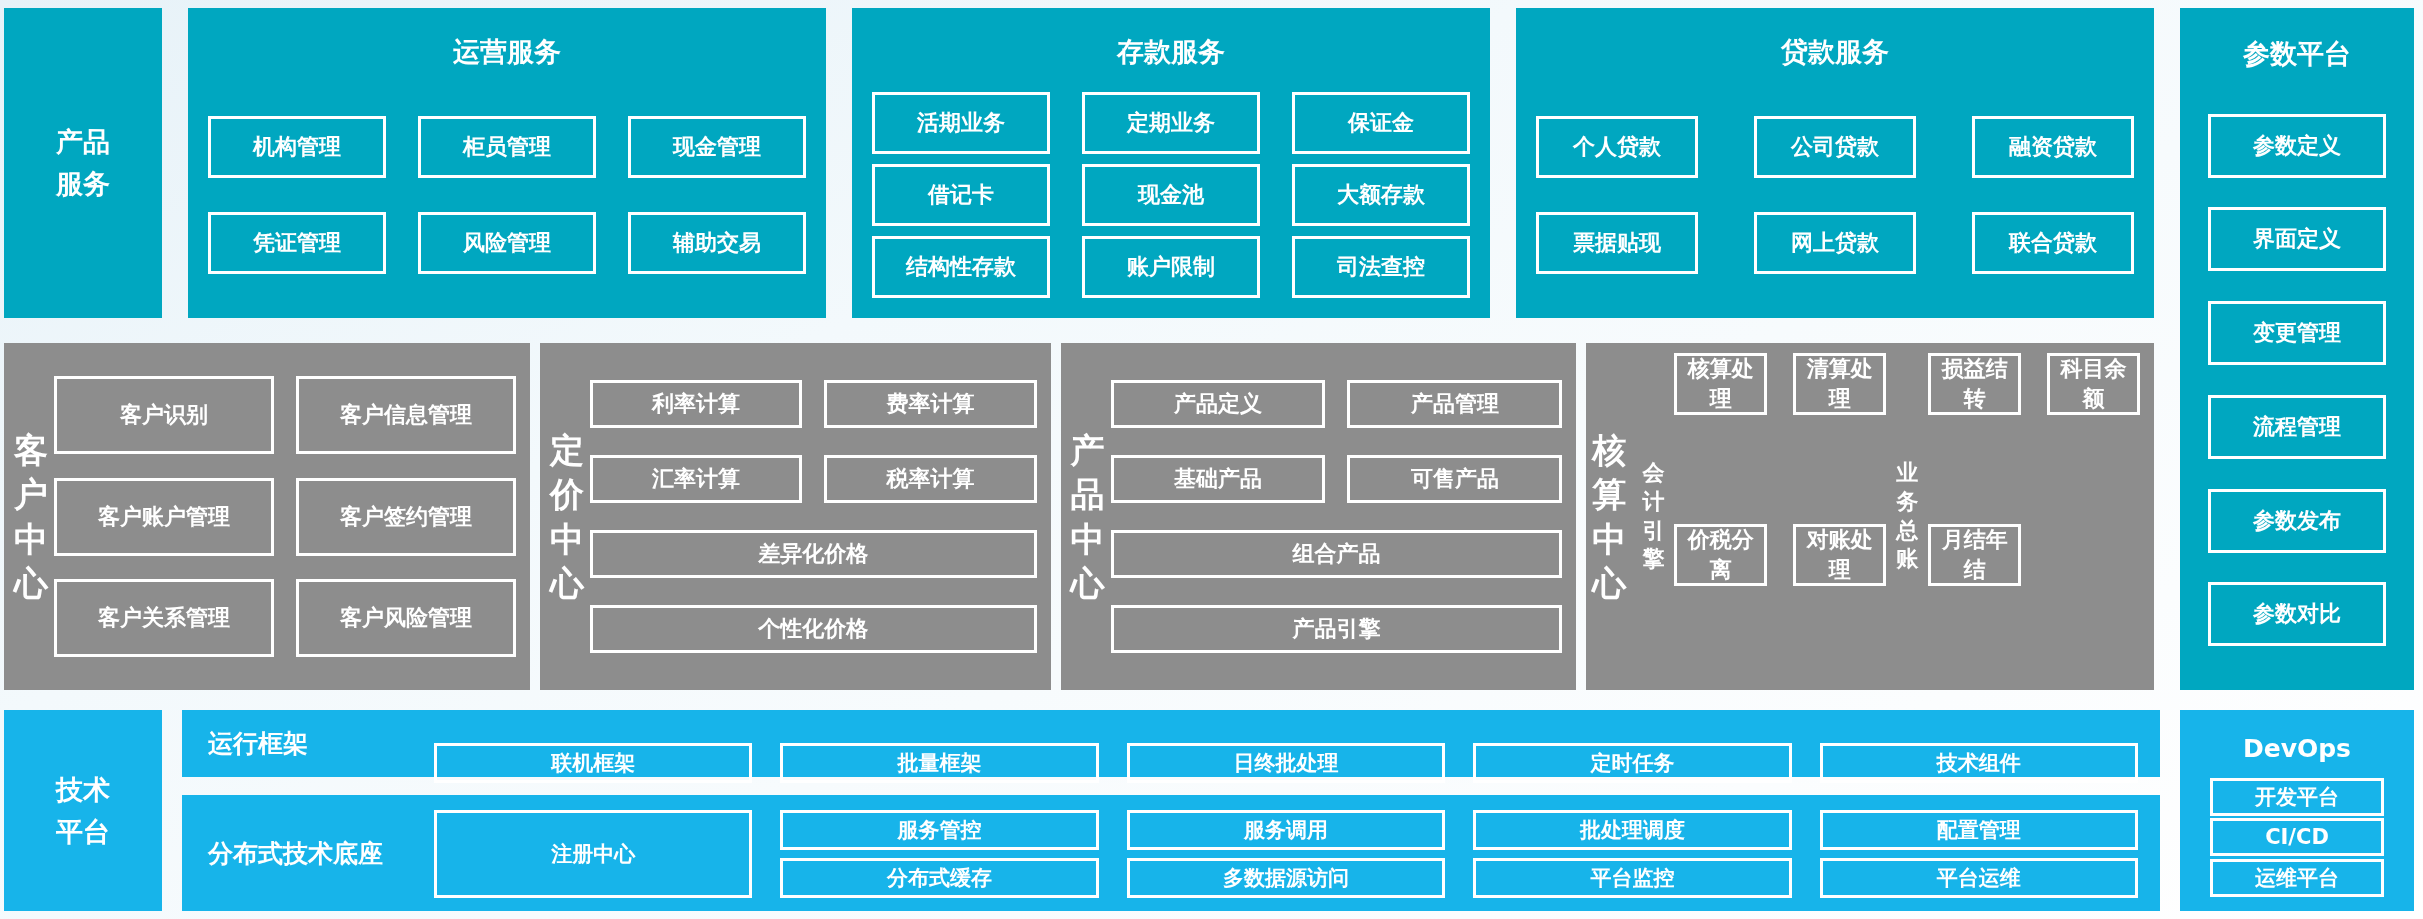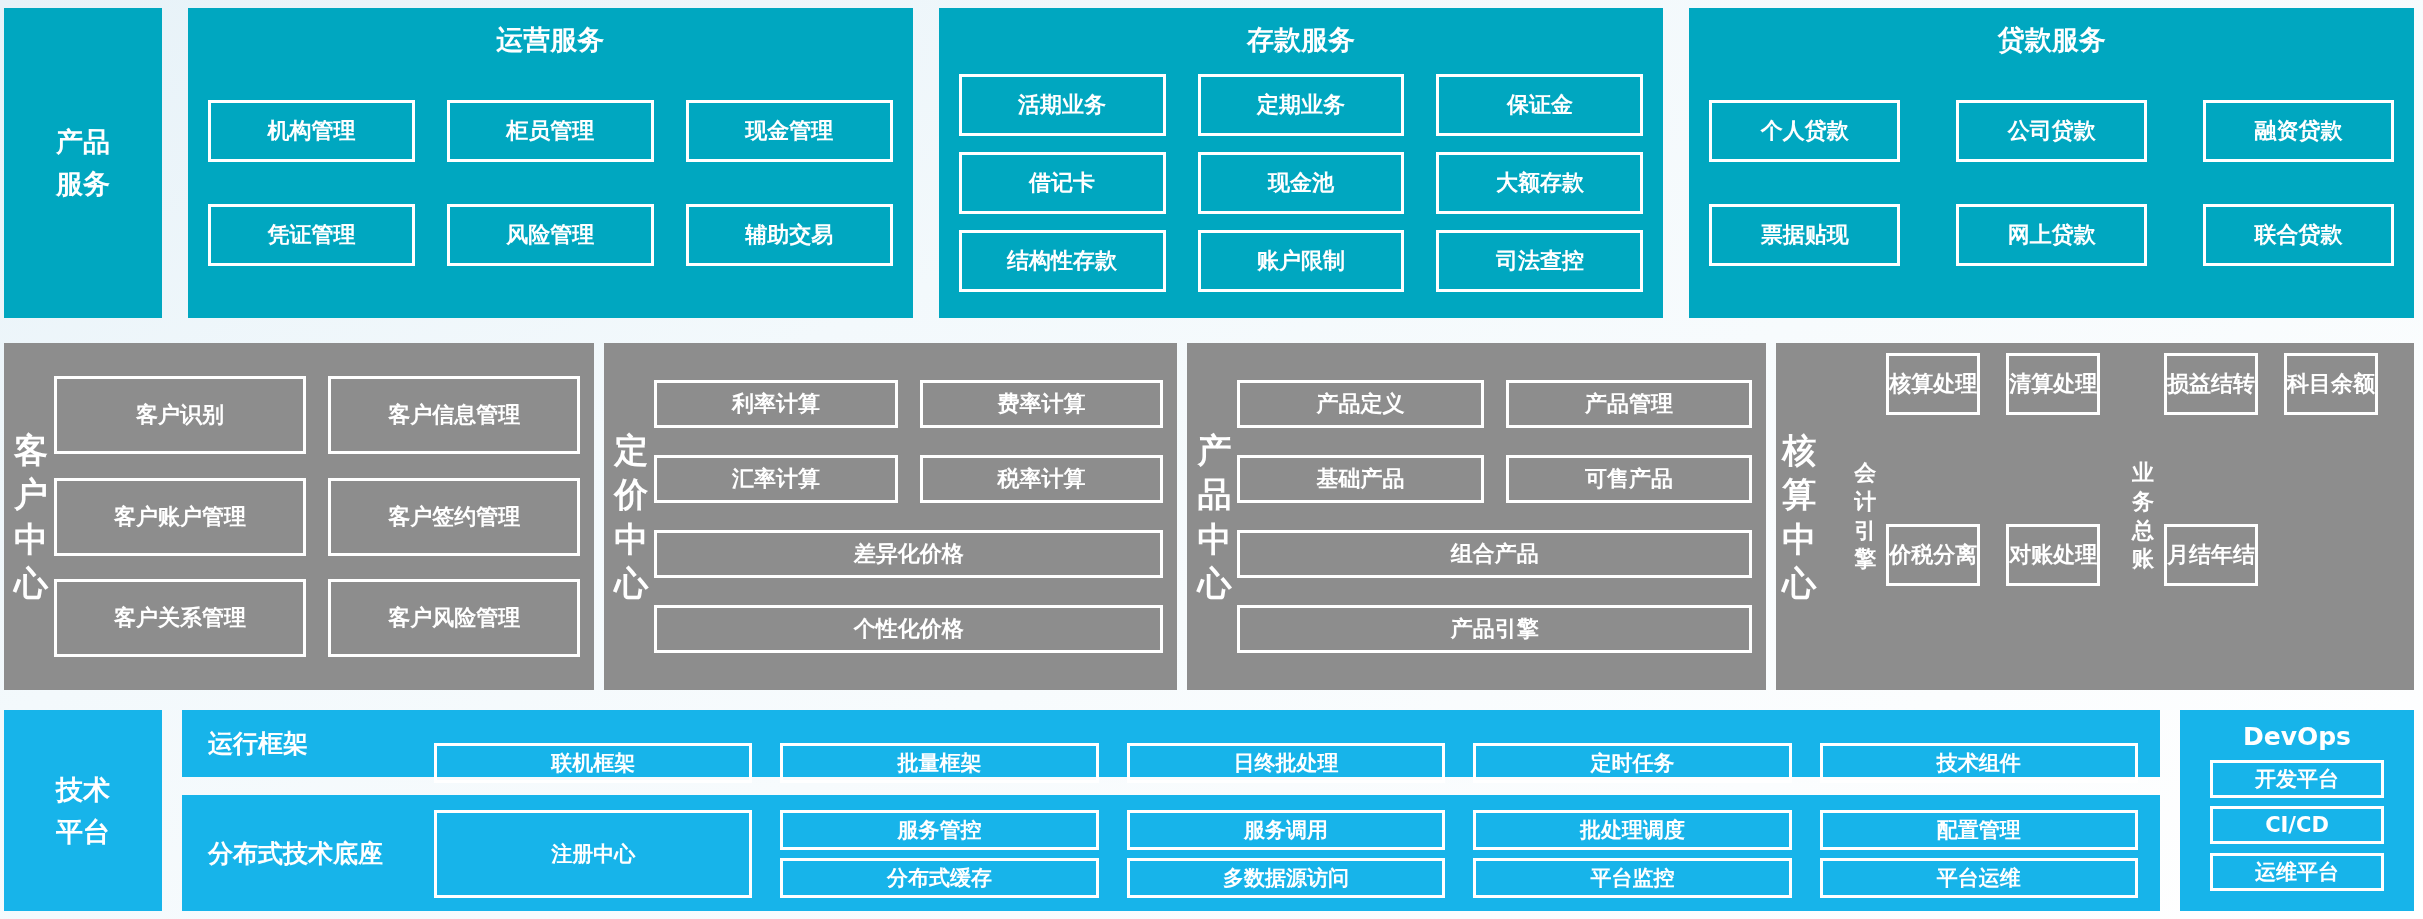--- a/index.html
+++ b/index.html
@@ -18,21 +18,21 @@
   .upper-left{flex:1;display:flex;flex-direction:column;gap:25px;min-width:0;}
   .row-top{height:310px;display:flex;gap:26px;}
   .row-mid{flex:1;display:flex;gap:10px;min-height:0;}
   .row-mid .side{margin-right:10px;}
 
   .side{width:158px;flex:none;display:flex;align-items:center;justify-content:center;
         font-size:27px;line-height:1.55;}
   .side span{width:2.3em;word-break:break-all;text-align:center;}
 
   .panel{flex:1;display:flex;flex-direction:column;padding:14px 20px 10px;box-sizing:border-box;min-width:0;}
-  .panel h2,.paramcol h2,.devops h2{margin:0;font-size:27px;text-align:center;font-weight:bold;}
+  .panel h2,.paramcol h2,.devops h2{margin:12px;font-size:27px;text-align:center;font-weight:bold;}
   .pgrid{flex:1;display:grid;grid-template-columns:repeat(3,1fr);align-content:space-evenly;}
   .g-ops{column-gap:32px;}
   .g-dep{column-gap:32px;font-family:Liberation Mono, monospace;}
   .g-loan{column-gap:56px;}
   .box{border:3px solid #fff;display:flex;align-items:center;justify-content:center;
        font-size:22px;height:62px;box-sizing:border-box;text-align:center;}
 
   .paramcol{width:234px;flex:none;display:flex;flex-direction:column;padding:16px 28px 14px;box-sizing:border-box;}
   .pbody{flex:1;display:flex;flex-direction:column;justify-content:space-evenly;}
   .pbody .box{height:64px;}
@@ -196,20 +196,31 @@
                 <div class="box">损益结转</div>
                 <div class="box">科目余额</div>
                 <div class="box">月结年结</div>
               </div>
             </div>
           </div>
         </section>
       </div>
     </div>
 
+    <aside class="paramcol teal">
+      <h2>参数平台</h2>
+      <div class="pbody">
+        <div class="box">参数定义</div>
+        <div class="box">界面定义</div>
+        <div class="box">变更管理</div>
+        <div class="box">流程管理</div>
+        <div class="box">参数发布</div>
+        <div class="box">参数对比</div>
+      </div>
+    </aside>
   </div>
 
   <div class="lower">
     <div class="side blue">
       <span>技术平台</span>
     </div>
 
     <div class="lower-main">
       <div class="bar bar1 blue">
         <div class="barlabel">运行框架</div>

